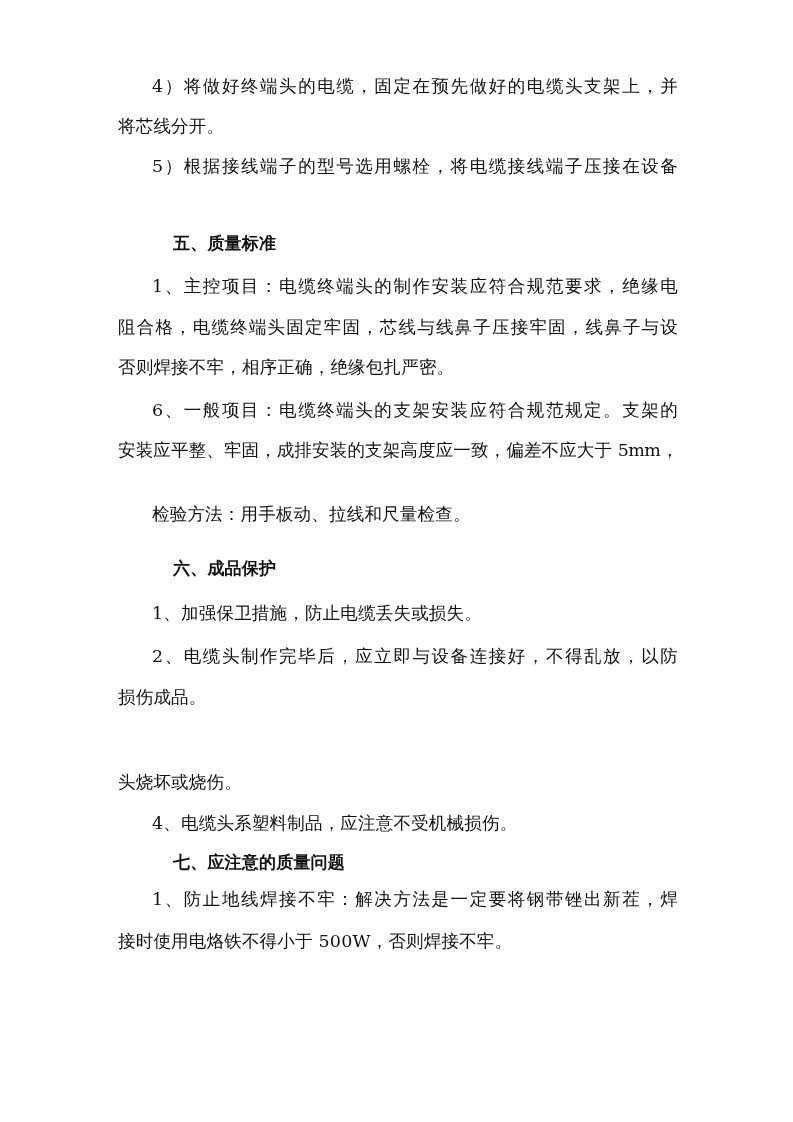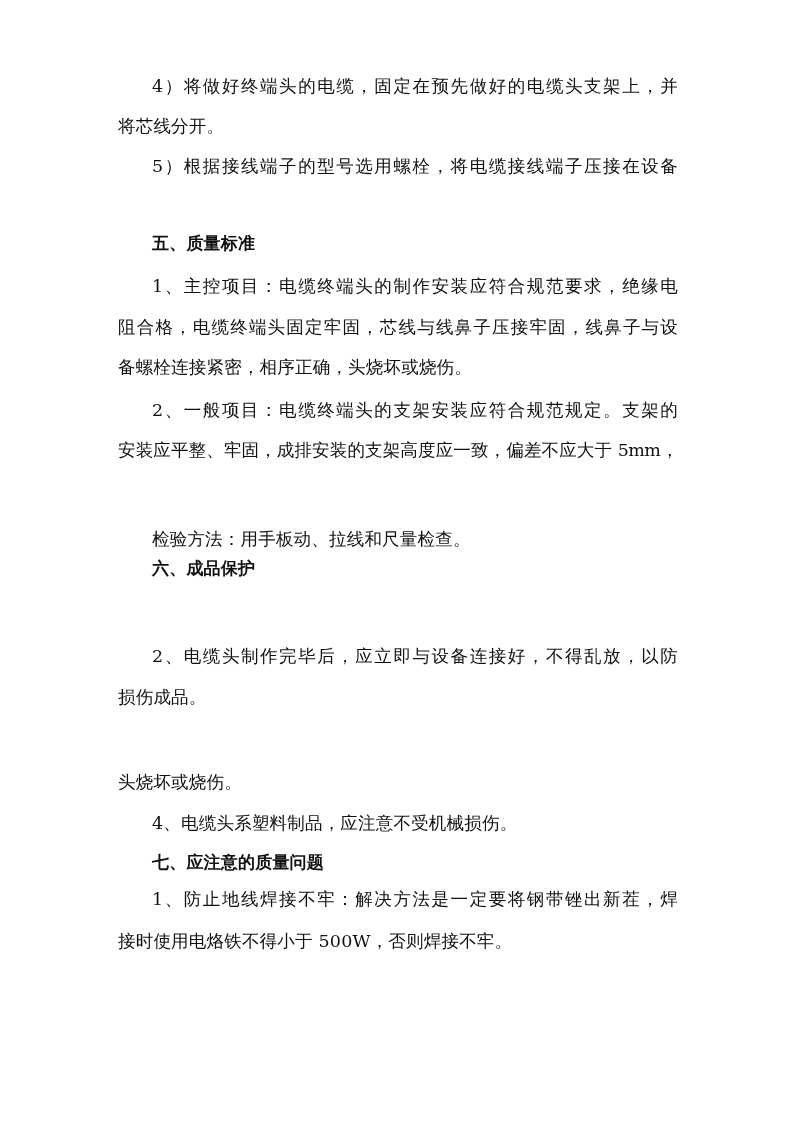--- a/index.html
+++ b/index.html
@@ -3,44 +3,45 @@
 <meta charset="utf-8">
 <style>
   html, body { margin: 0; padding: 0; background: #ffffff; }
   body { width: 793px; height: 1122px; position: relative; overflow: hidden;
          font-family: "DejaVu Serif", "Liberation Serif", serif; color: #111; }
   .page { position: absolute; left: 0; top: 0; width: 793px; height: 1122px; background: #fff; }
   .line { position: absolute; left: 118px; width: 560px; font-size: 17.5px; line-height: 22px;
           white-space: nowrap; letter-spacing: 0.2px; }
   .indent { left: 152px; width: 526px; }
   .just { text-align: justify; text-align-last: justify; }
-  .heading { font-weight: bold; font-family: "DejaVu Sans", "Liberation Sans", sans-serif; font-size: 17px; }
+  .heading { font-weight: bold; font-family: "DejaVu Sans", "Liberation Sans", sans-serif; font-size: 17px; margin-left: 21px; }
 </style>
 </head>
 <body>
 
 <div class="page">
   <div class="line indent just" style="top:75px">4）将做好终端头的电缆，固定在预先做好的电缆头支架上，并</div>
   <div class="line" style="top:115px">将芯线分开。</div>
 
   <div class="line indent just" style="top:155px">5）根据接线端子的型号选用螺栓，将电缆接线端子压接在设备</div>
 
   <div class="line indent heading" style="top:232px">五、质量标准</div>
 
   <div class="line indent just" style="top:275px">1、主控项目：电缆终端头的制作安装应符合规范要求，绝缘电</div>
   <div class="line just" style="top:316px">阻合格，电缆终端头固定牢固，芯线与线鼻子压接牢固，线鼻子与设</div>
-  <div class="line" style="top:356px">备螺栓连接紧密，相序正确，头烧坏或烧伤。</div>
+  <div class="line" style="top:356px">否则焊接不牢，相序正确，绝缘包扎严密。</div>
 
-  <div class="line indent just" style="top:399px">2、一般项目：电缆终端头的支架安装应符合规范规定。支架的</div>
+  <div class="line indent just" style="top:399px">6、一般项目：电缆终端头的支架安装应符合规范规定。支架的</div>
   <div class="line just" style="top:439px;letter-spacing:-0.6px">安装应平整、牢固，成排安装的支架高度应一致，偏差不应大于 5mm，</div>
 
-  <div class="line indent" style="top:528px">检验方法：用手板动、拉线和尺量检查。</div>
+  <div class="line indent" style="top:503px">检验方法：用手板动、拉线和尺量检查。</div>
 
   <div class="line indent heading" style="top:557px">六、成品保护</div>
 
+  <div class="line indent" style="top:602px">1、加强保卫措施，防止电缆丢失或损失。</div>
 
   <div class="line indent just" style="top:645px">2、电缆头制作完毕后，应立即与设备连接好，不得乱放，以防</div>
   <div class="line" style="top:686px">损伤成品。</div>
 
   <div class="line" style="top:771px">头烧坏或烧伤。</div>
 
   <div class="line indent" style="top:812px">4、电缆头系塑料制品，应注意不受机械损伤。</div>
 
   <div class="line indent heading" style="top:851px">七、应注意的质量问题</div>
 

